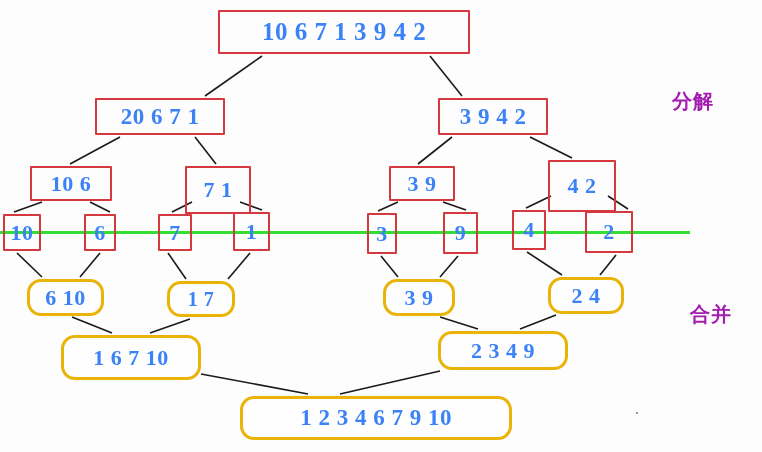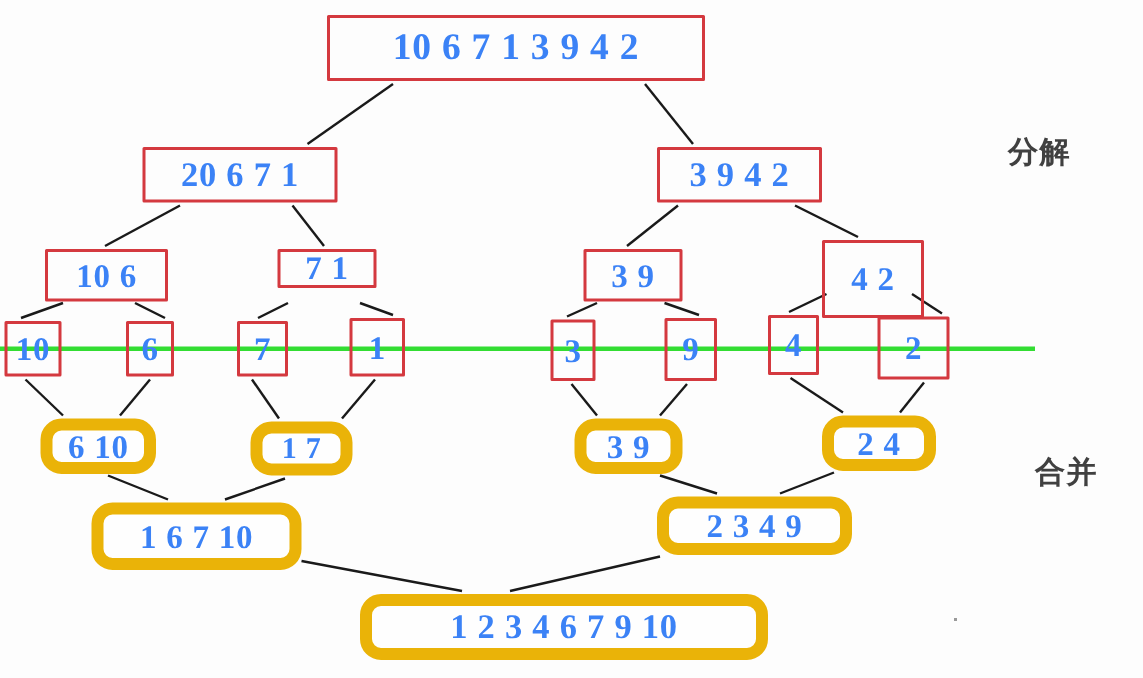--- a/index.html
+++ b/index.html
@@ -34,35 +34,35 @@
     color: #3b82f6;
     letter-spacing: 0.5px;
     white-space: nowrap;
     z-index: 3;
   }
   .node.split {
     border: 2px solid #d4393f;
     border-radius: 1px;
   }
   .node.merge {
-    border: 8px solid #eab308;
+    border: 3px solid #eab308;
     border-radius: 14px;
     background: #fefefe;
   }
   .greenline {
     position: absolute;
     height: 3px;
     background: #33dd33;
     z-index: 2;
   }
   .phase-label {
     position: absolute;
     font-family: "DejaVu Sans", "Liberation Sans", sans-serif;
     font-weight: bold;
-    color: #404040;
+    color: #a21caf;
     font-size: 20px;
     letter-spacing: 1px;
     z-index: 4;
   }
   .speck {
     position: absolute;
     width: 2px;
     height: 2px;
     background: #9a9a9a;
     z-index: 1;
@@ -108,21 +108,21 @@
 
   <div class="phase-label" style="left:672px; top:88px;">分解</div>
   <div class="phase-label" style="left:690px; top:281px;margin-top:20px;">合并</div>
 
   <div class="speck" style="left:636px; top:412px;"></div>
 
 <div class="node split" style="left: 218px; top: 10px; width: 252px; height: 44px; font-size: 25px;">10  6  7  1  3  9  4  2</div>
     <div class="node split" style="left: 95px; top: 98px; width: 130px; height: 37px; font-size: 23px;">20  6  7  1</div>
     <div class="node split" style="left: 438px; top: 98px; width: 110px; height: 37px; font-size: 23px;">3  9  4  2</div>
     <div class="node split" style="left: 30px; top: 166px; width: 82px; height: 35px; font-size: 22px;">10  6</div>
-    <div class="node split" style="left: 185px; top: 166px; width: 66px; height: 26px; font-size: 22px;">7  1</div>
+    <div class="node split" style="left: 185px; top: 166px; width: 66px; height: 48px; font-size: 22px;">7  1</div>
     <div class="node split" style="left: 389px; top: 166px; width: 66px; height: 35px; font-size: 22px;">3  9</div>
     <div class="node split" style="left: 548px; top: 160px; width: 68px; height: 52px; font-size: 22px;">4  2</div>
     <div class="node split" style="left: 3px; top: 214px; width: 38px; height: 37px; font-size: 22px;">10</div>
     <div class="node split" style="left: 84px; top: 214px; width: 32px; height: 37px; font-size: 22px;">6</div>
     <div class="node split" style="left: 158px; top: 214px; width: 34px; height: 37px; font-size: 22px;">7</div>
     <div class="node split" style="left: 233px; top: 212px; width: 37px; height: 39px; font-size: 22px;">1</div>
     <div class="node split" style="left: 367px; top: 213px; width: 30px; height: 41px; font-size: 22px;">3</div>
     <div class="node split" style="left: 443px; top: 212px; width: 35px; height: 42px; font-size: 22px;">9</div>
     <div class="node split" style="left: 512px; top: 210px; width: 34px; height: 40px; font-size: 22px;">4</div>
     <div class="node split" style="left: 585px; top: 211px; width: 48px; height: 42px; font-size: 22px;">2</div>

